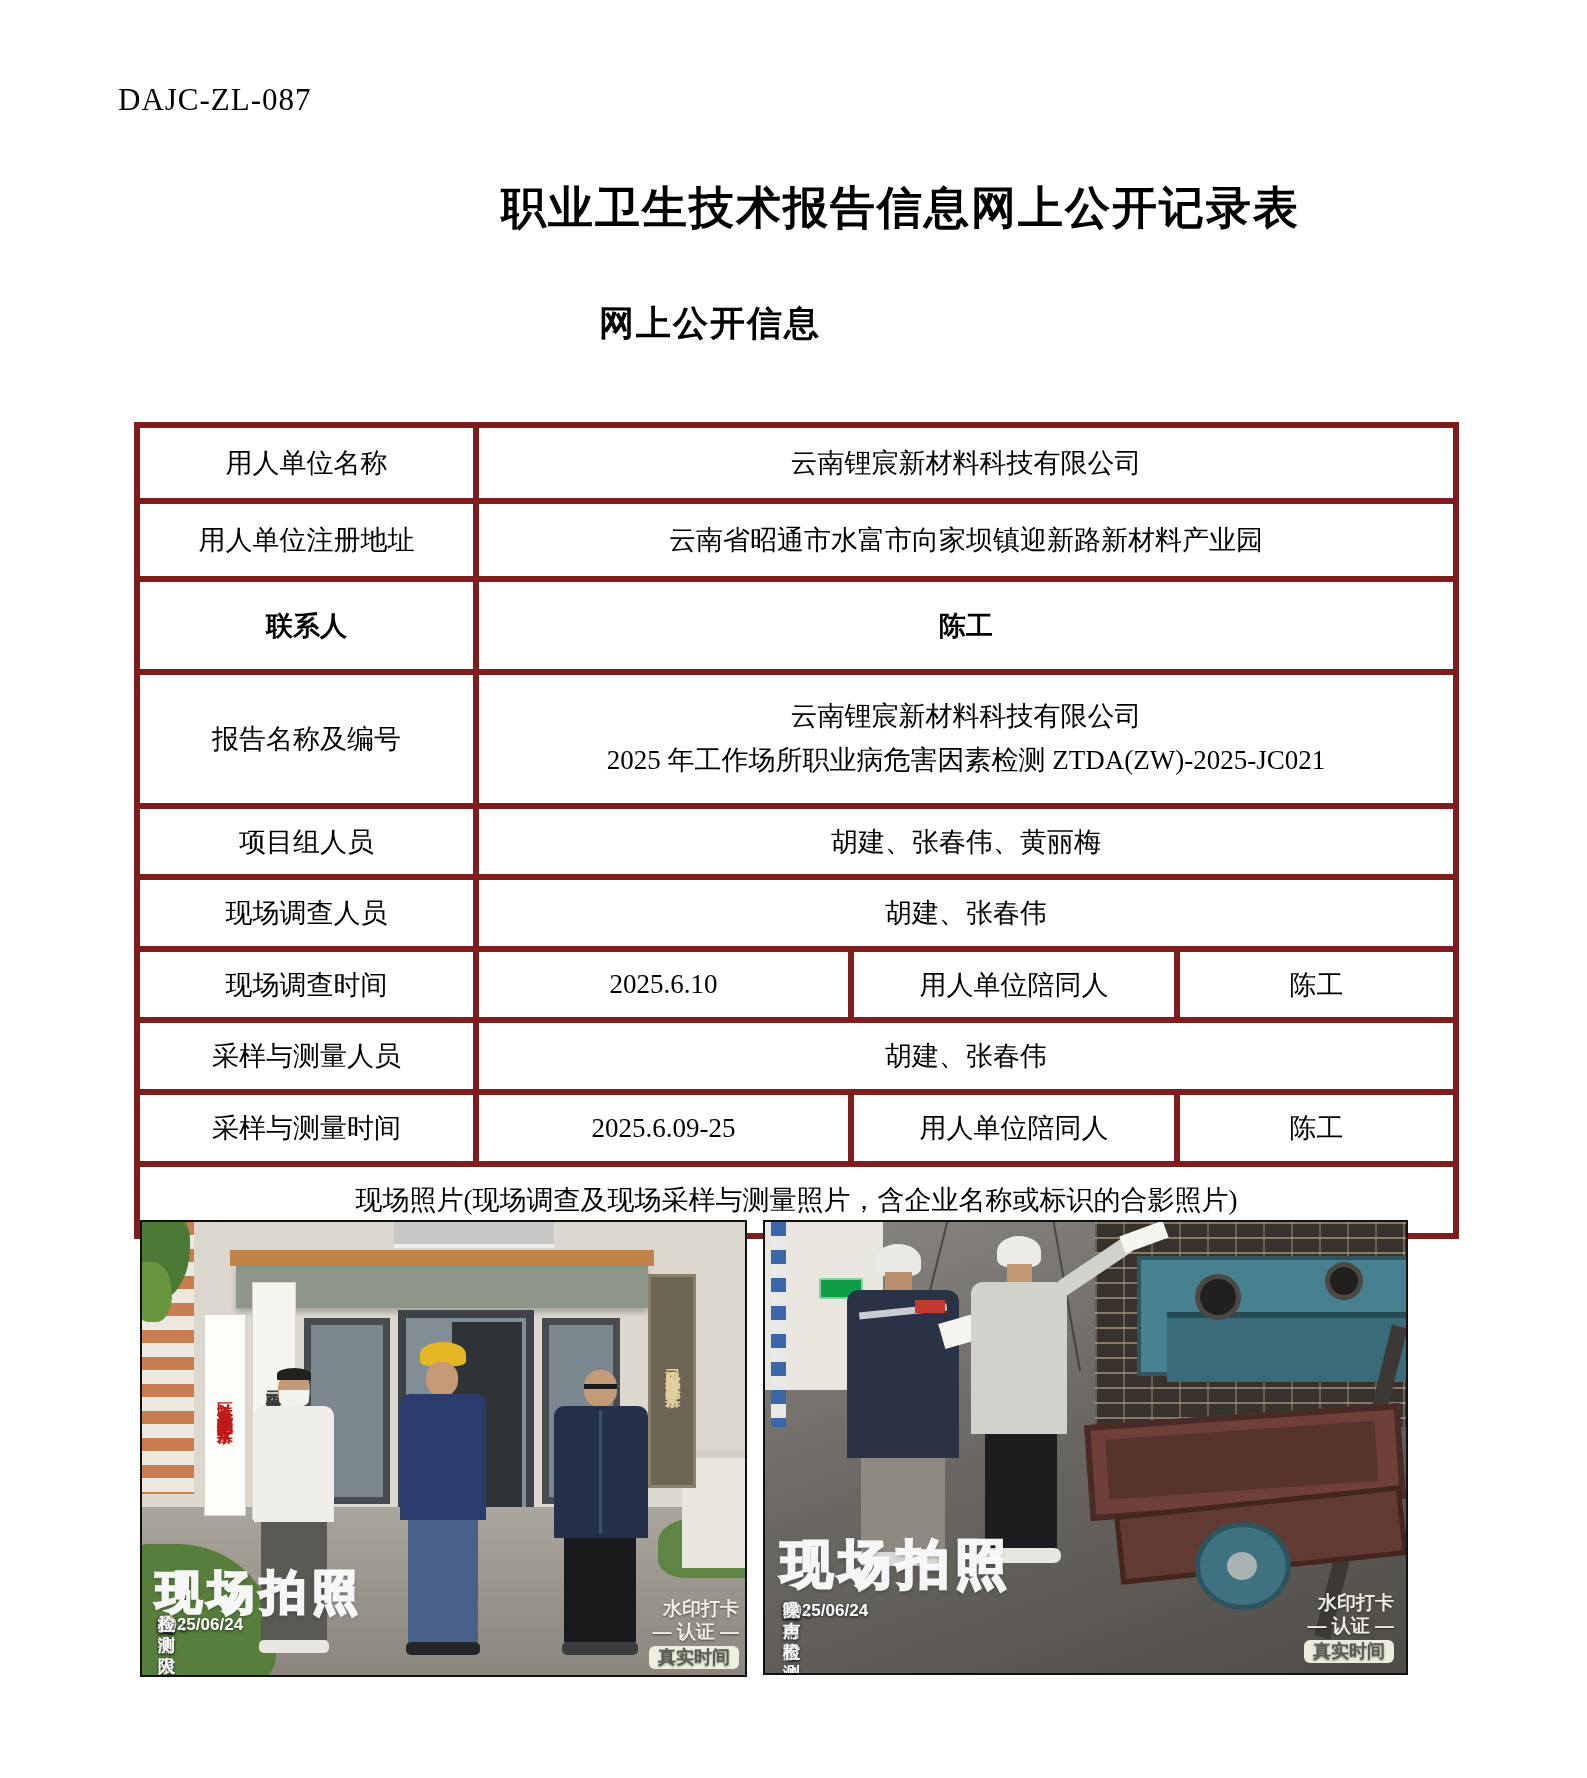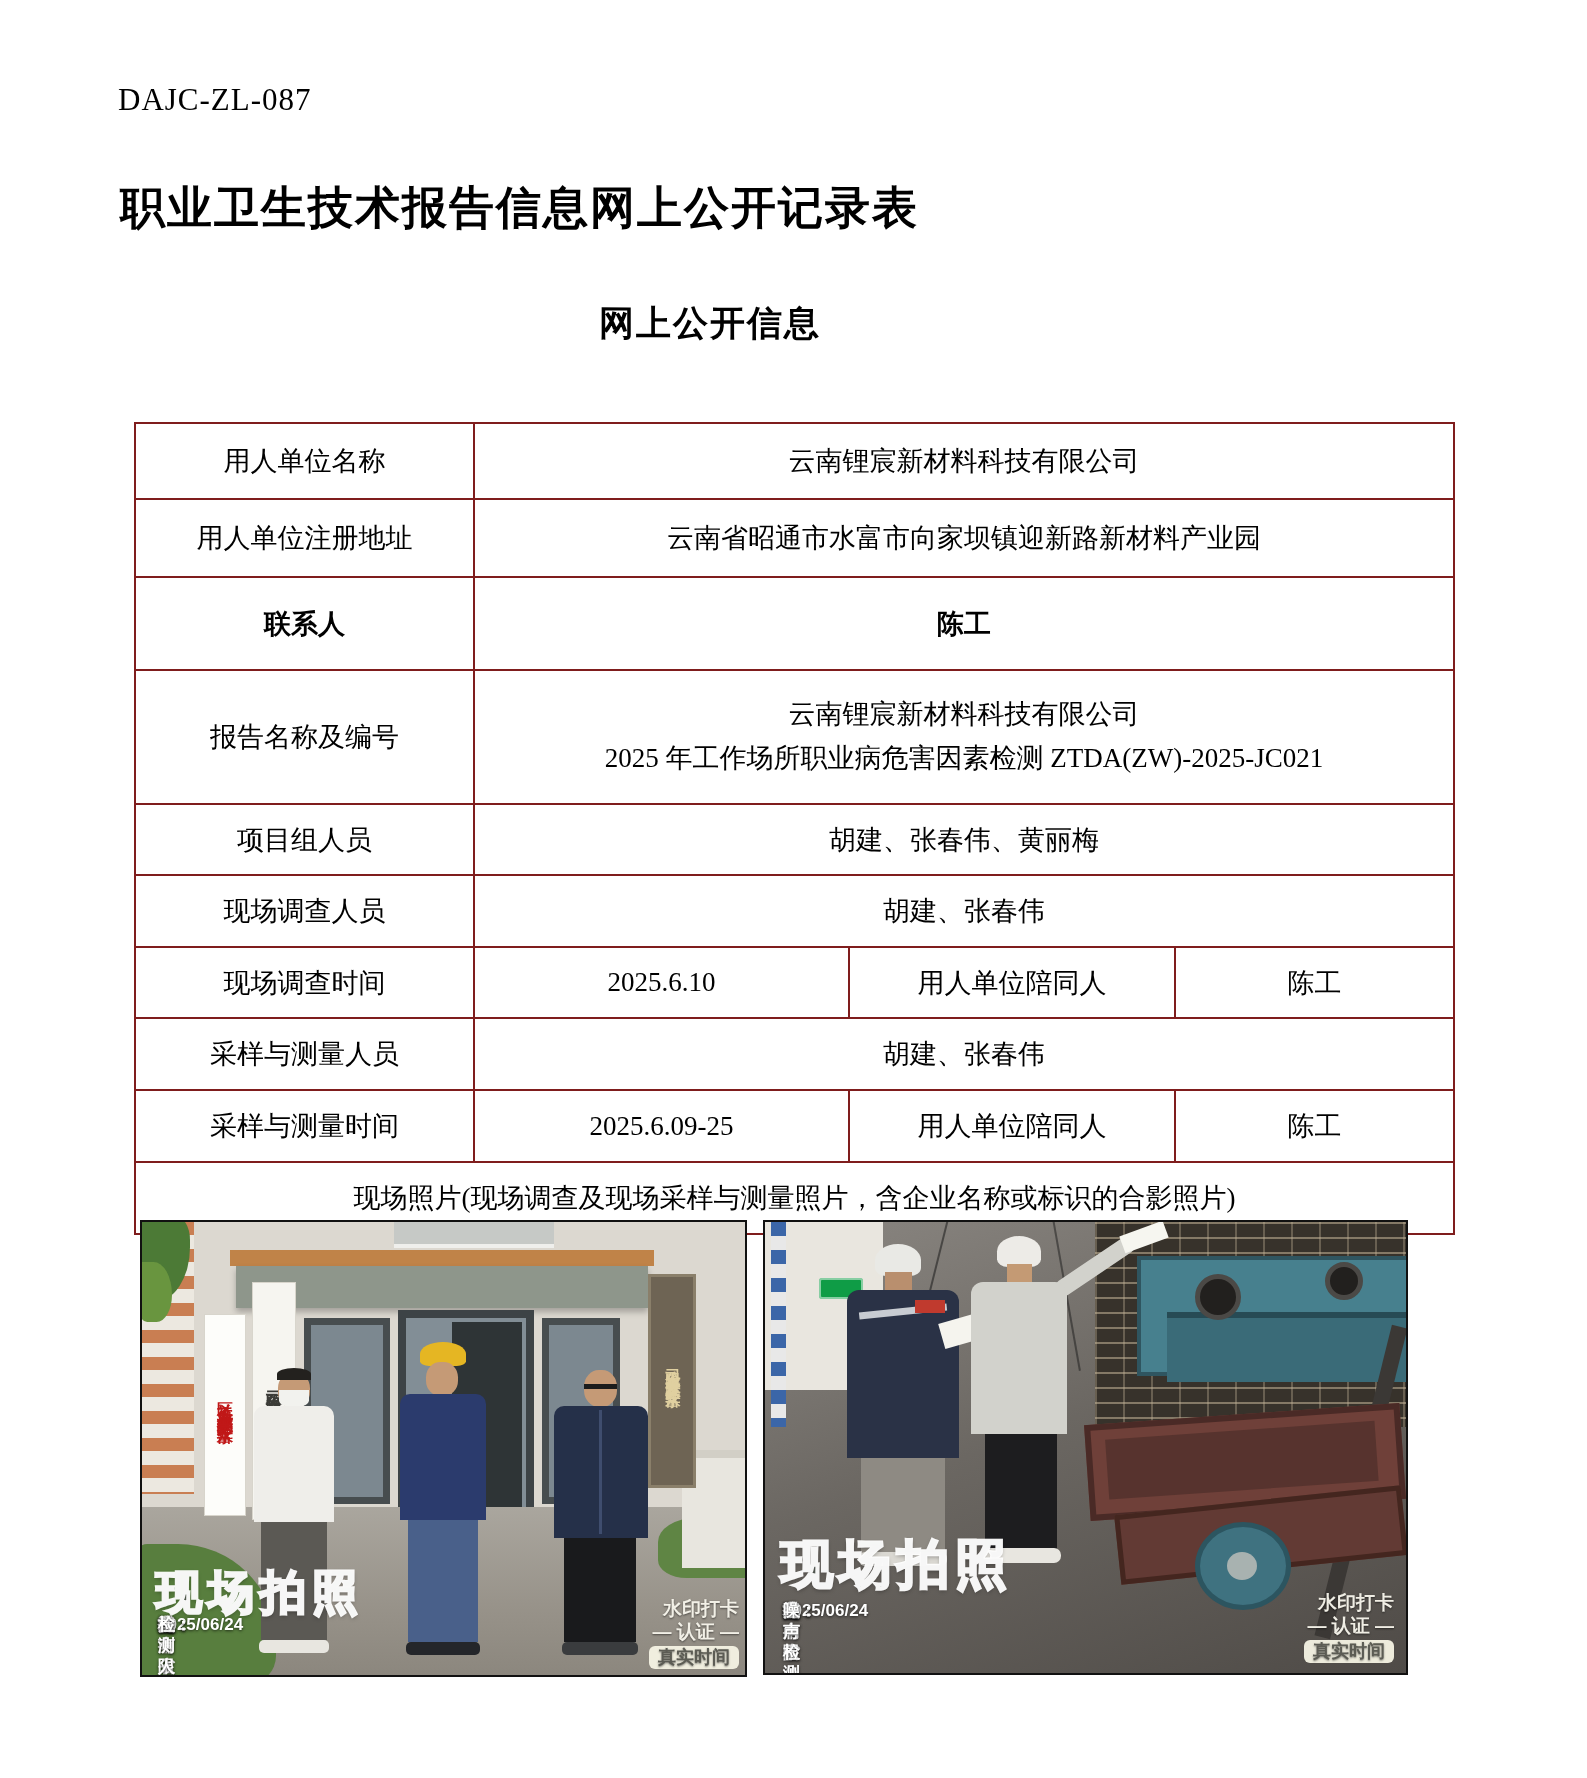--- a/index.html
+++ b/index.html
@@ -3,28 +3,28 @@
 <meta charset="utf-8">
 <style>
   * { margin:0; padding:0; box-sizing:border-box; }
   html,body { background:#888; }
   .page {
     position:relative; width:1587px; height:1778px; margin:0 auto;
     background:#ffffff; overflow:hidden;
     font-family:"Liberation Serif", serif; color:#000;
   }
   .doc-code { position:absolute; left:118px; top:82px; font-size:31px; letter-spacing:1px; }
-  .title-wrap { position:absolute; left:120px; top:178px; width:1180px; text-align:left; }
+  .title-wrap { position:absolute; left:120px; top:178px; width:1180px; text-align:right; }
   .main-title { font-size:45px; font-weight:bold; letter-spacing:2px; }
   .sub-title-wrap { position:absolute; left:120px; top:300px; width:1180px; text-align:center; }
   .sub-title { font-size:35px; font-weight:bold; letter-spacing:2px; }
 
   
   table.info { position:absolute; left:134px; top:422px; width:1319px; border-collapse:collapse; table-layout:fixed; }
-  table.info td { border:2px solid #7f1d1d; text-align:center; vertical-align:middle; font-size:27px; padding:0 4px; overflow:hidden; }
+  table.info td { border:6px solid #7f1d1d; text-align:center; vertical-align:middle; font-size:27px; padding:0 4px; overflow:hidden; }
   col.c1{width:339px;} col.c2{width:375px;} col.c3{width:326px;} col.c4{width:279px;}
   tr.r1{height:76px;} tr.r2{height:78px;} tr.r3{height:93px;font-weight:bold;} tr.r4{height:134px;}
   tr.r5{height:71px;} tr.r6{height:72px;} tr.r7{height:71px;} tr.r8{height:72px;}
   tr.r9{height:72px;} tr.r10{height:72px;margin-left:48px;}
   td.caption-cell { text-align:left; padding-left:3px; }
   .two-line div { line-height:1.62; }
 
   
   .photo { position:absolute; overflow:hidden; border:2px solid #111; }
   .photo * { position:absolute; }

